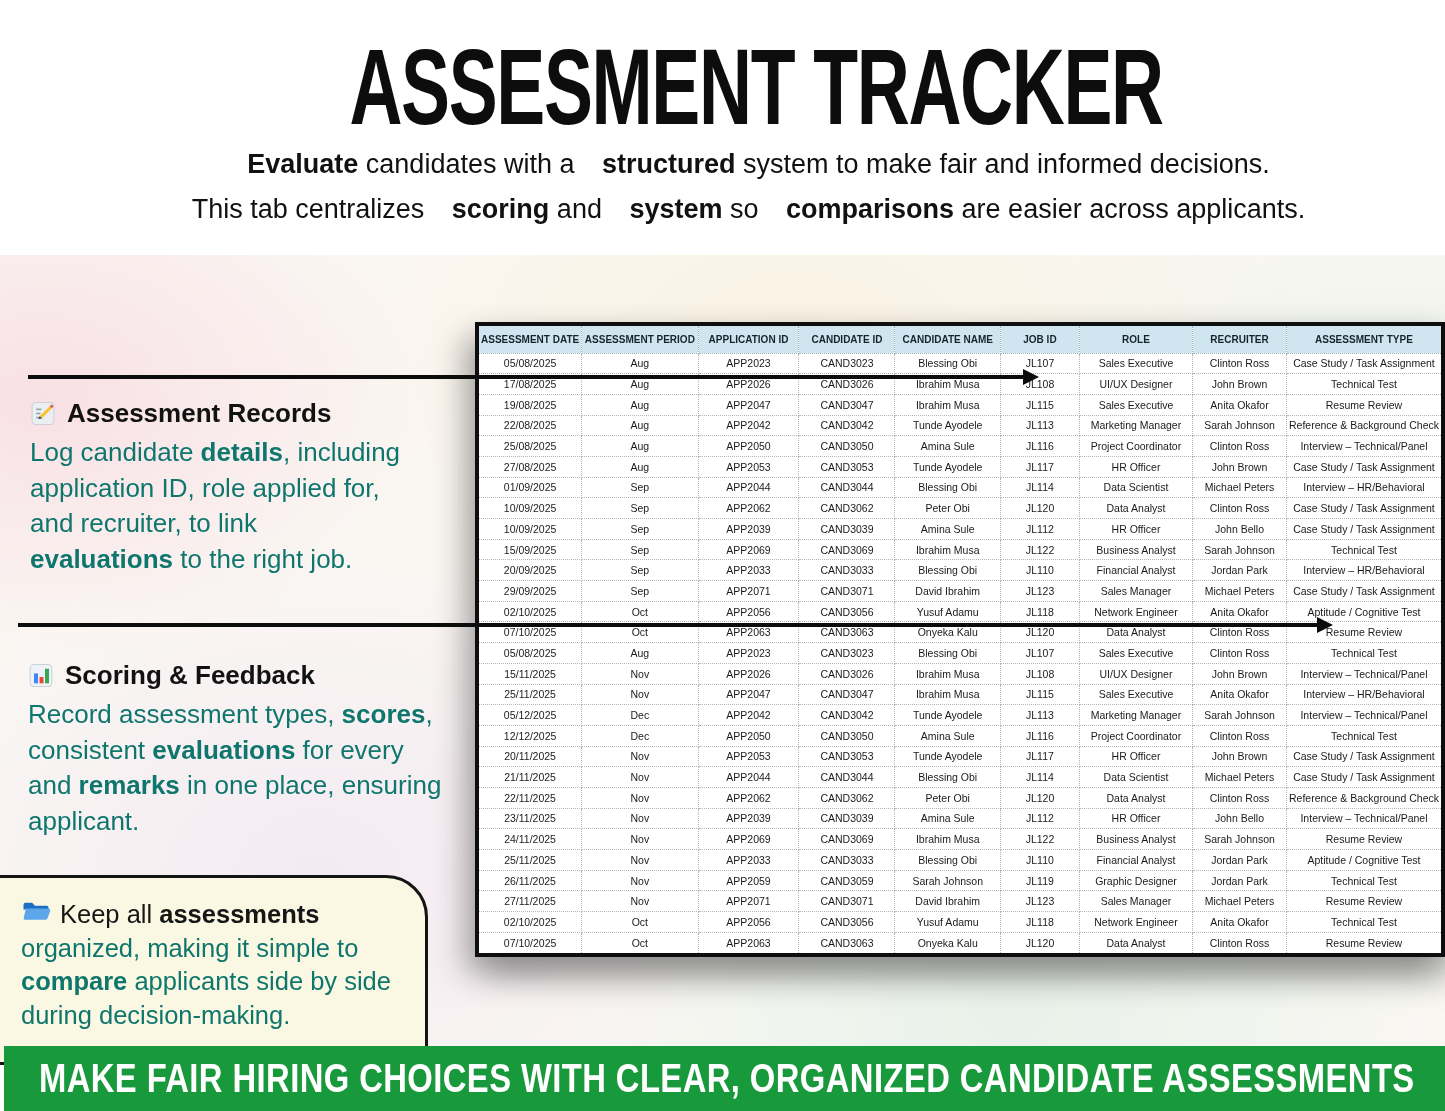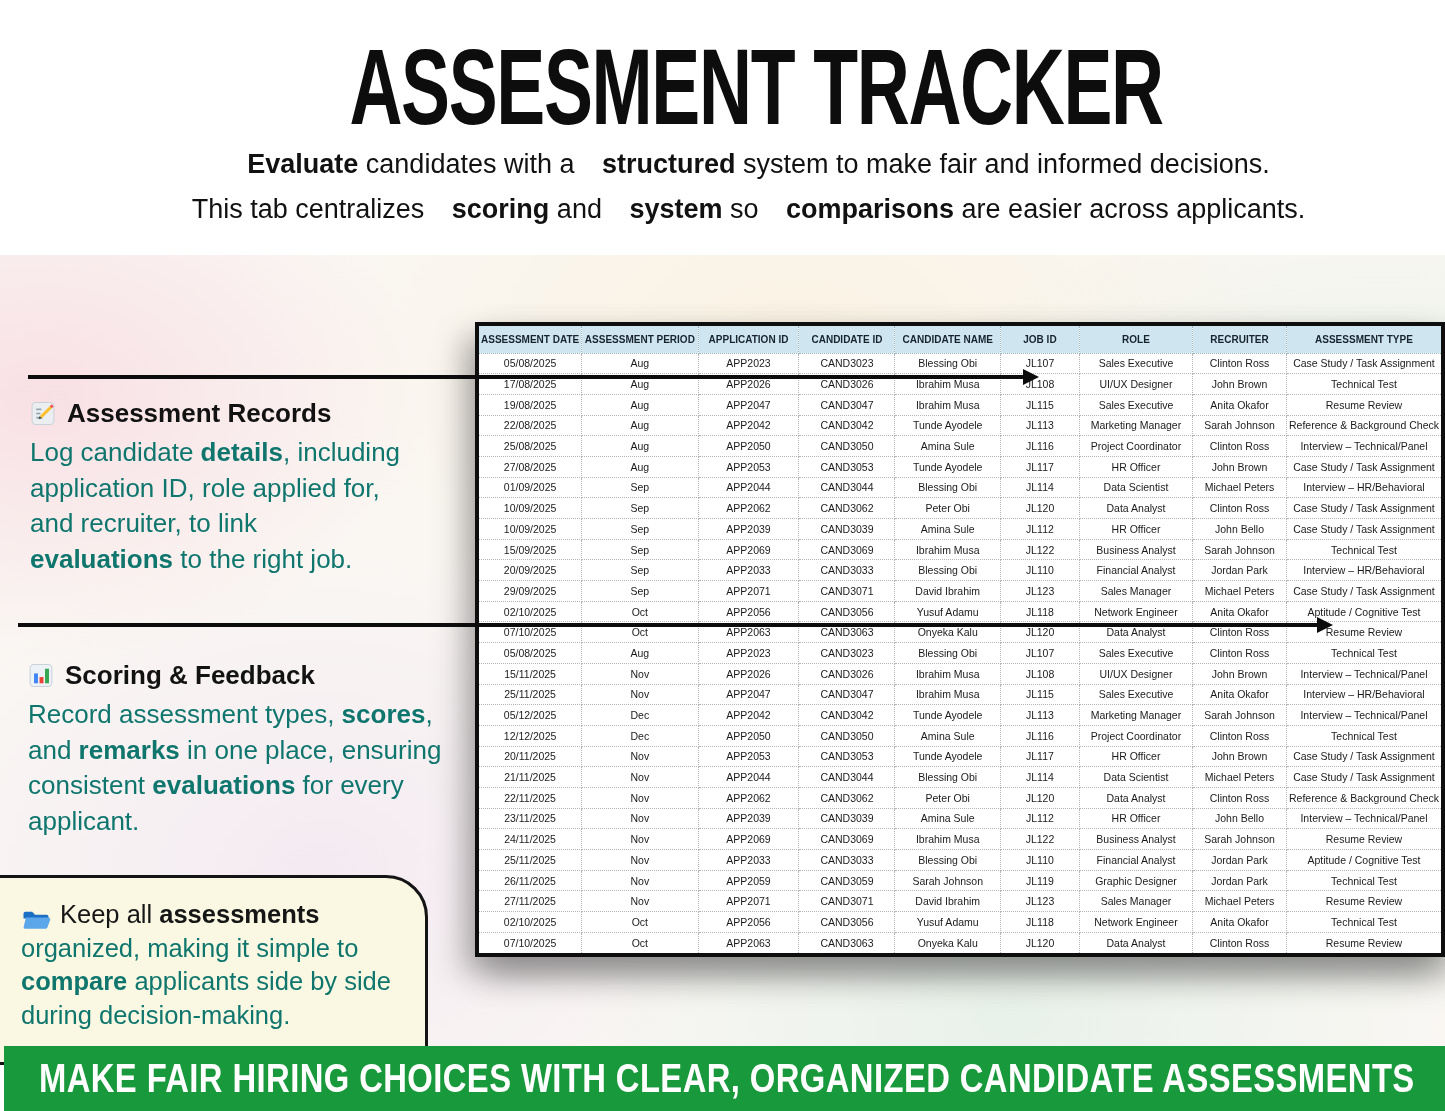--- a/index.html
+++ b/index.html
@@ -49,21 +49,21 @@
   .tline{font-size:26px;line-height:35.5px;color:#0f766e;white-space:nowrap;}
   .tline b{font-weight:bold;}
 
   
   .note-box{
     position:absolute;left:-14px;top:875px;width:442px;height:190px;z-index:4;
     background:var(--note-cream);border:3px solid #141414;border-radius:0 42px 0 0;
     padding:20px 0 0 32px;
   }
   .note-box .tline{font-size:25.5px;line-height:33.5px;}
-  .note-box .first-line{display:flex;align-items:flex-end;gap:9px;font-size:25.5px;line-height:33.5px;}
+  .note-box .first-line{display:flex;align-items:flex-start;gap:9px;font-size:25.5px;line-height:33.5px;}
   .note-box .first-line span[data-segments]{white-space:nowrap;}
   .note-box .first-line b{font-weight:bold;}
 
   
   .sheet-wrap{
     position:absolute;left:475px;top:322px;z-index:3;
     border:4px solid #0e0e0e;background:#ffffff;
     box-shadow:-12px 16px 28px rgba(95,95,95,.45), 12px 18px 30px rgba(95,95,95,.45);
   }
   table.sheet{border-collapse:collapse;table-layout:fixed;background:#fff;}
@@ -142,22 +142,22 @@
         <rect x="2" y="2.5" width="21" height="21" rx="3.5" fill="#EDF2F6" stroke="#C9D2D9"></rect>
         <rect x="5.8" y="11" width="3.8" height="9.5" fill="#4285F4"></rect>
         <rect x="11.1" y="14.5" width="3.8" height="6" fill="#EA4335"></rect>
         <rect x="16.4" y="6.5" width="3.8" height="14" fill="#34A853"></rect>
       </svg>
     </span>
     <span class="head-text">Scoring &amp; Feedback</span>
   </div>
   <div class="block-body">
       <div class="tline"><span>Record assessment types, </span><b>scores</b><span>,</span></div>
+      <div class="tline"><span>consistent </span><b>evaluations</b><span> for every</span></div>
       <div class="tline"><span>and </span><b>remarks</b><span> in one place, ensuring</span></div>
-      <div class="tline"><span>consistent </span><b>evaluations</b><span> for every</span></div>
       <div class="tline"><span>applicant.</span></div>
     </div>
 </div>
 
 <div class="note-box">
   <div class="first-line">
     <span class="icon">
       <svg width="30" height="25" viewBox="0 0 30 26">
         <path d="M2 7 a2 2 0 0 1 2-2 h7 l3 3 h12 a2 2 0 0 1 2 2 v2 H2 Z" fill="#1B6FC4"></path>
         <path d="M4.5 11 h23.5 a1.8 1.8 0 0 1 1.7 2.4 l-2.7 7.6 a2.5 2.5 0 0 1-2.4 1.7 H3.7 a1.6 1.6 0 0 1-1.6-1.7 L4.5 11 Z" fill="#5CA7EA"></path>

